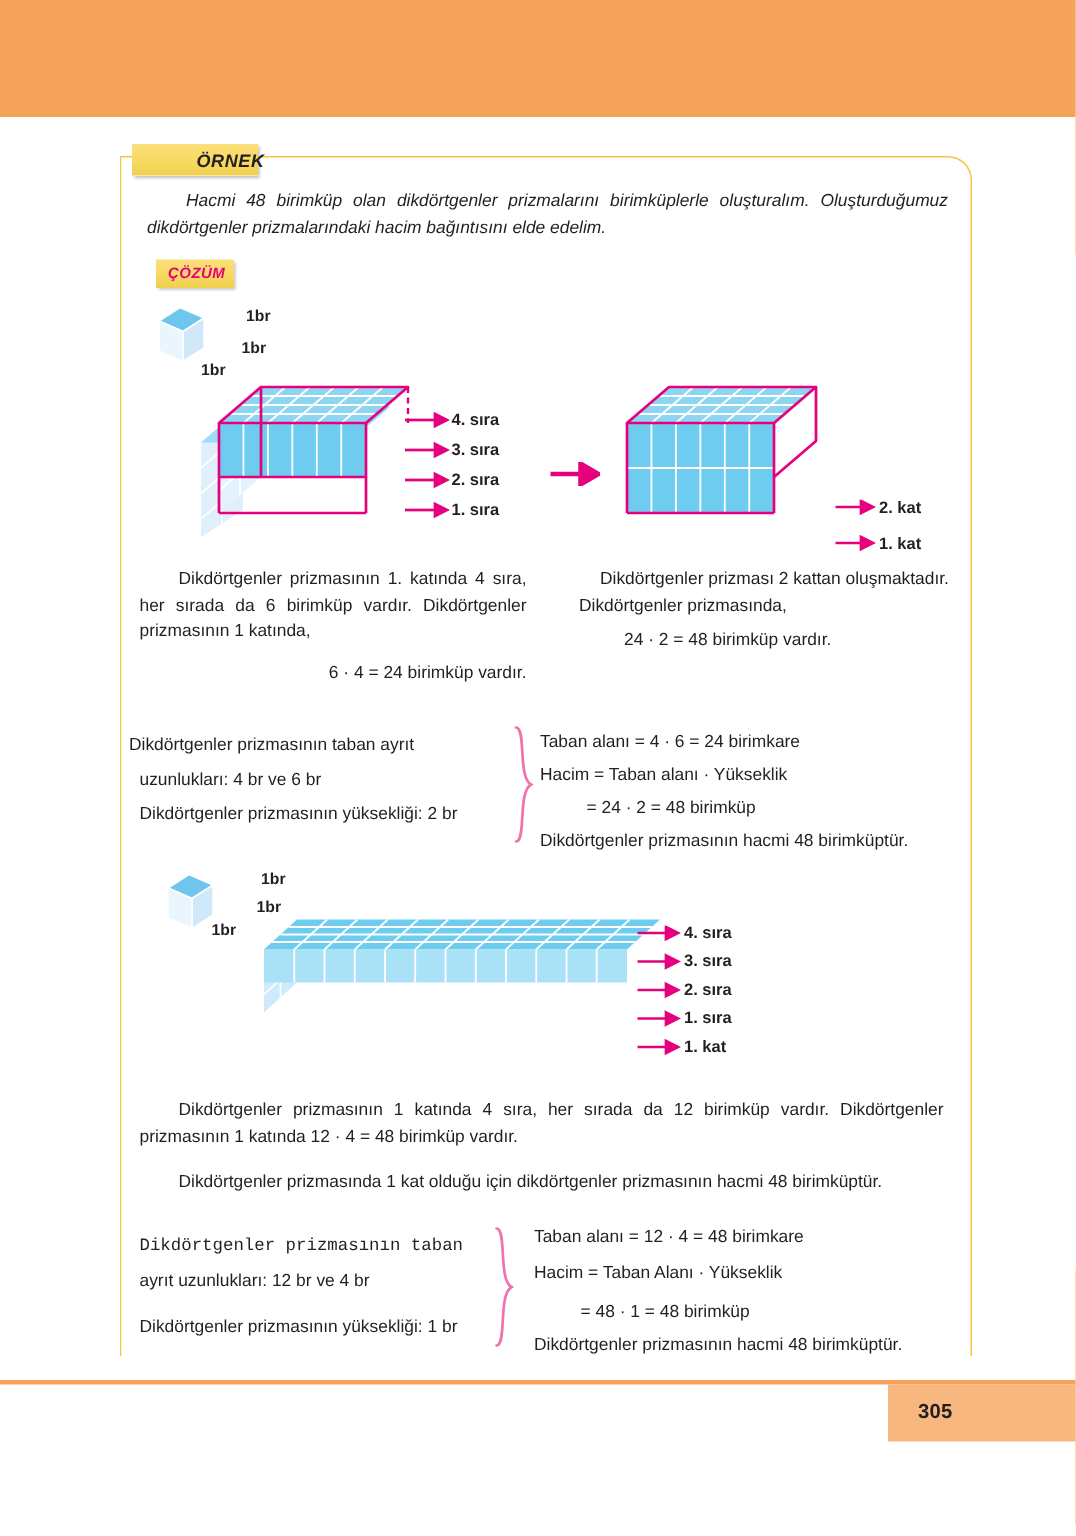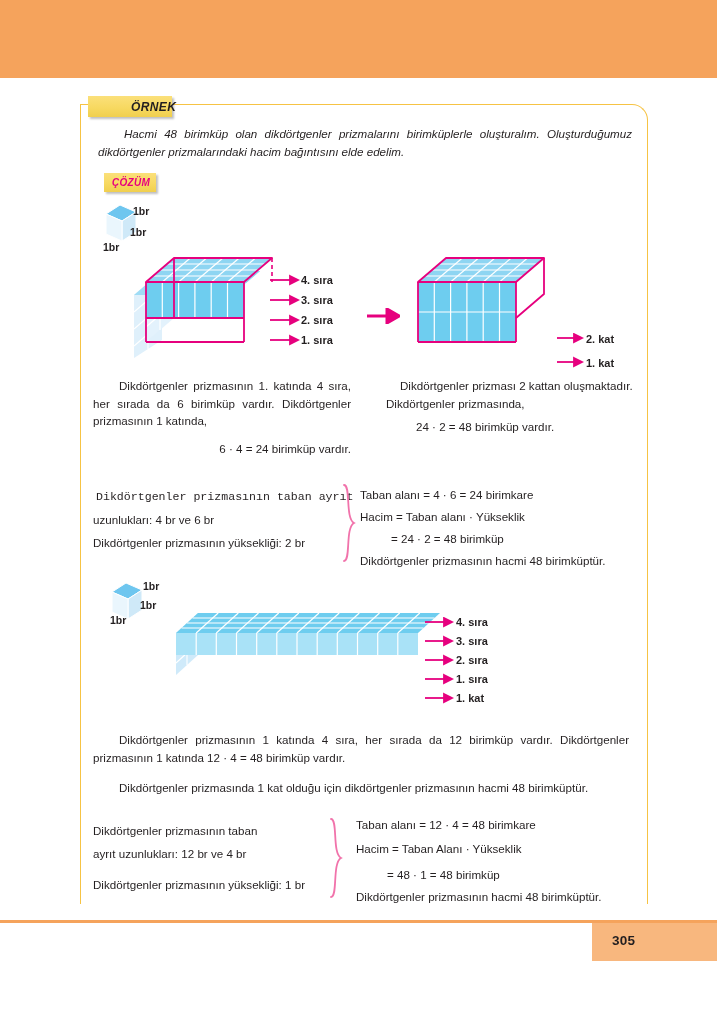--- a/index.html
+++ b/index.html
@@ -154,20 +154,21 @@
     font-weight: bold;
     color: #231f20;
     white-space: nowrap;
   }
   .ulabel {
     position: absolute;
     font-size: 10.5px;
     font-weight: bold;
     color: #231f20;
     white-space: nowrap;
+    margin-left: 31px;
   }
   svg { display: block; }
   .diagram { position: absolute; }
 </style>
 </head>
 <body>
 
 <div class="top-band"></div>
 <div class="footer-rule"></div>
 <div class="page-number-band"></div>
@@ -361,21 +362,21 @@
   </svg>
 </div>
 <div class="dlabel" style="left:586px; top:333px;">2. kat</div>
 <div class="dlabel" style="left:586px; top:357px;">1. kat</div>
 
 <div class="para col-left-1">Dikdörtgenler prizmasının 1. katında 4 sıra, her sırada da 6 birimküp vardır. Dikdörtgenler prizmasının 1 katında,</div>
 <div class="para col-left-1b">6 · 4 = 24 birimküp vardır.</div>
 <div class="para col-right-1">Dikdörtgenler prizması 2 kattan oluşmaktadır. Dikdörtgenler prizmasında,</div>
 <div class="para col-right-1b">24 · 2 = 48 birimküp vardır.</div>
 
-<div class="fb-line" style="left:96px; top:490px;font-family:Liberation Mono, monospace;">Dikdörtgenler prizmasının taban ayrıt</div>
+<div class="fb-line" style="left:86px; top:490px;">Dikdörtgenler prizmasının taban ayrıt</div>
 <div class="fb-line" style="left:93px; top:513px;">uzunlukları:  4 br ve 6 br</div>
 <div class="fb-line" style="left:93px; top:536px;text-align:center;">Dikdörtgenler prizmasının yüksekliği:  2 br</div>
 
 <div class="diagram" style="left:341px; top:484px;">
   <svg width="16" height="78" viewBox="0 0 16 78">
     <path d="M3,1 C10,1 4,34 13,39 C4,44 10,77 3,77" fill="none" stroke="#f173ab" stroke-width="1.8" stroke-linecap="round"></path>
   </svg>
 </div>
 
 <div class="fb-line" style="left:360px; top:488px;">Taban alanı = 4 · 6 = 24 birimkare</div>
@@ -464,21 +465,21 @@
 </div>
 <div class="dlabel" style="left:456px; top:616px;">4. sıra</div>
 <div class="dlabel" style="left:456px; top:635px;">3. sıra</div>
 <div class="dlabel" style="left:456px; top:654px;">2. sıra</div>
 <div class="dlabel" style="left:456px; top:673px;">1. sıra</div>
 <div class="dlabel" style="left:456px; top:692px;">1. kat</div>
 
 <div class="para mid-para">Dikdörtgenler prizmasının 1 katında 4 sıra, her sırada da 12 birimküp vardır. Dikdörtgenler prizmasının 1 katında 12 · 4 = 48 birimküp vardır.</div>
 <div class="para mid-para2">Dikdörtgenler prizmasında 1 kat olduğu için dikdörtgenler prizmasının hacmi 48 birimküptür.</div>
 
-<div class="fb-line" style="left:93px; top:824px;">Dikdörtgenler prizmasının taban</div>
+<div class="fb-line" style="left:93px; top:824px;font-family:Liberation Mono, monospace;">Dikdörtgenler prizmasının taban</div>
 <div class="fb-line" style="left:93px; top:847px;">ayrıt uzunlukları: 12 br ve 4 br</div>
 <div class="fb-line" style="left:93px; top:878px;">Dikdörtgenler prizmasının yüksekliği: 1 br</div>
 
 <div class="diagram" style="left:328px; top:818px;">
   <svg width="16" height="80" viewBox="0 0 16 80">
     <path d="M3,1 C10,1 4,35 13,40 C4,45 10,79 3,79" fill="none" stroke="#f173ab" stroke-width="1.8" stroke-linecap="round"></path>
   </svg>
 </div>
 
 <div class="fb-line" style="left:356px; top:818px;">Taban alanı = 12 · 4 = 48 birimkare</div>

